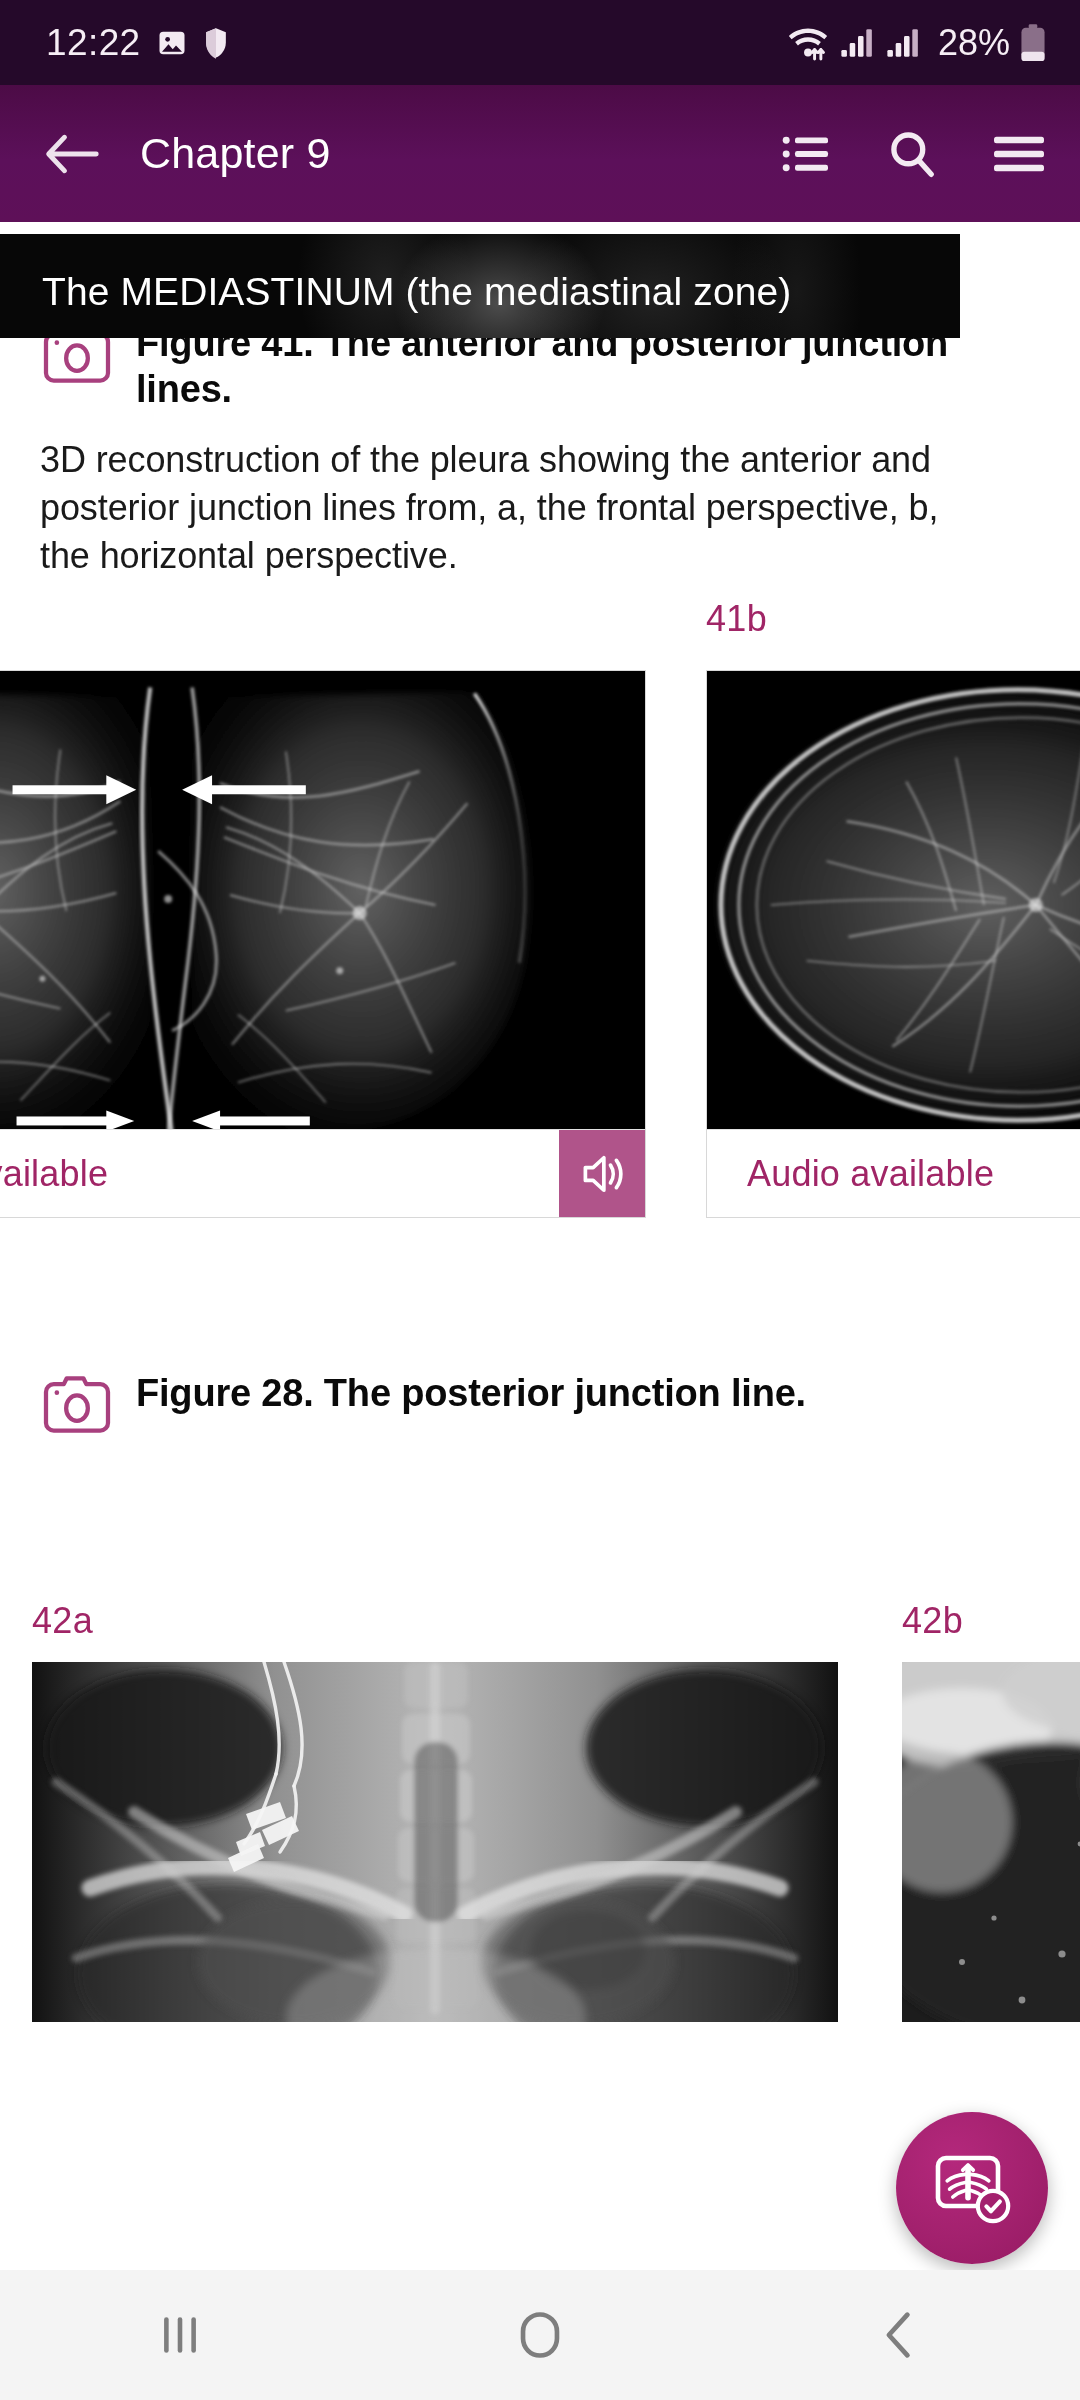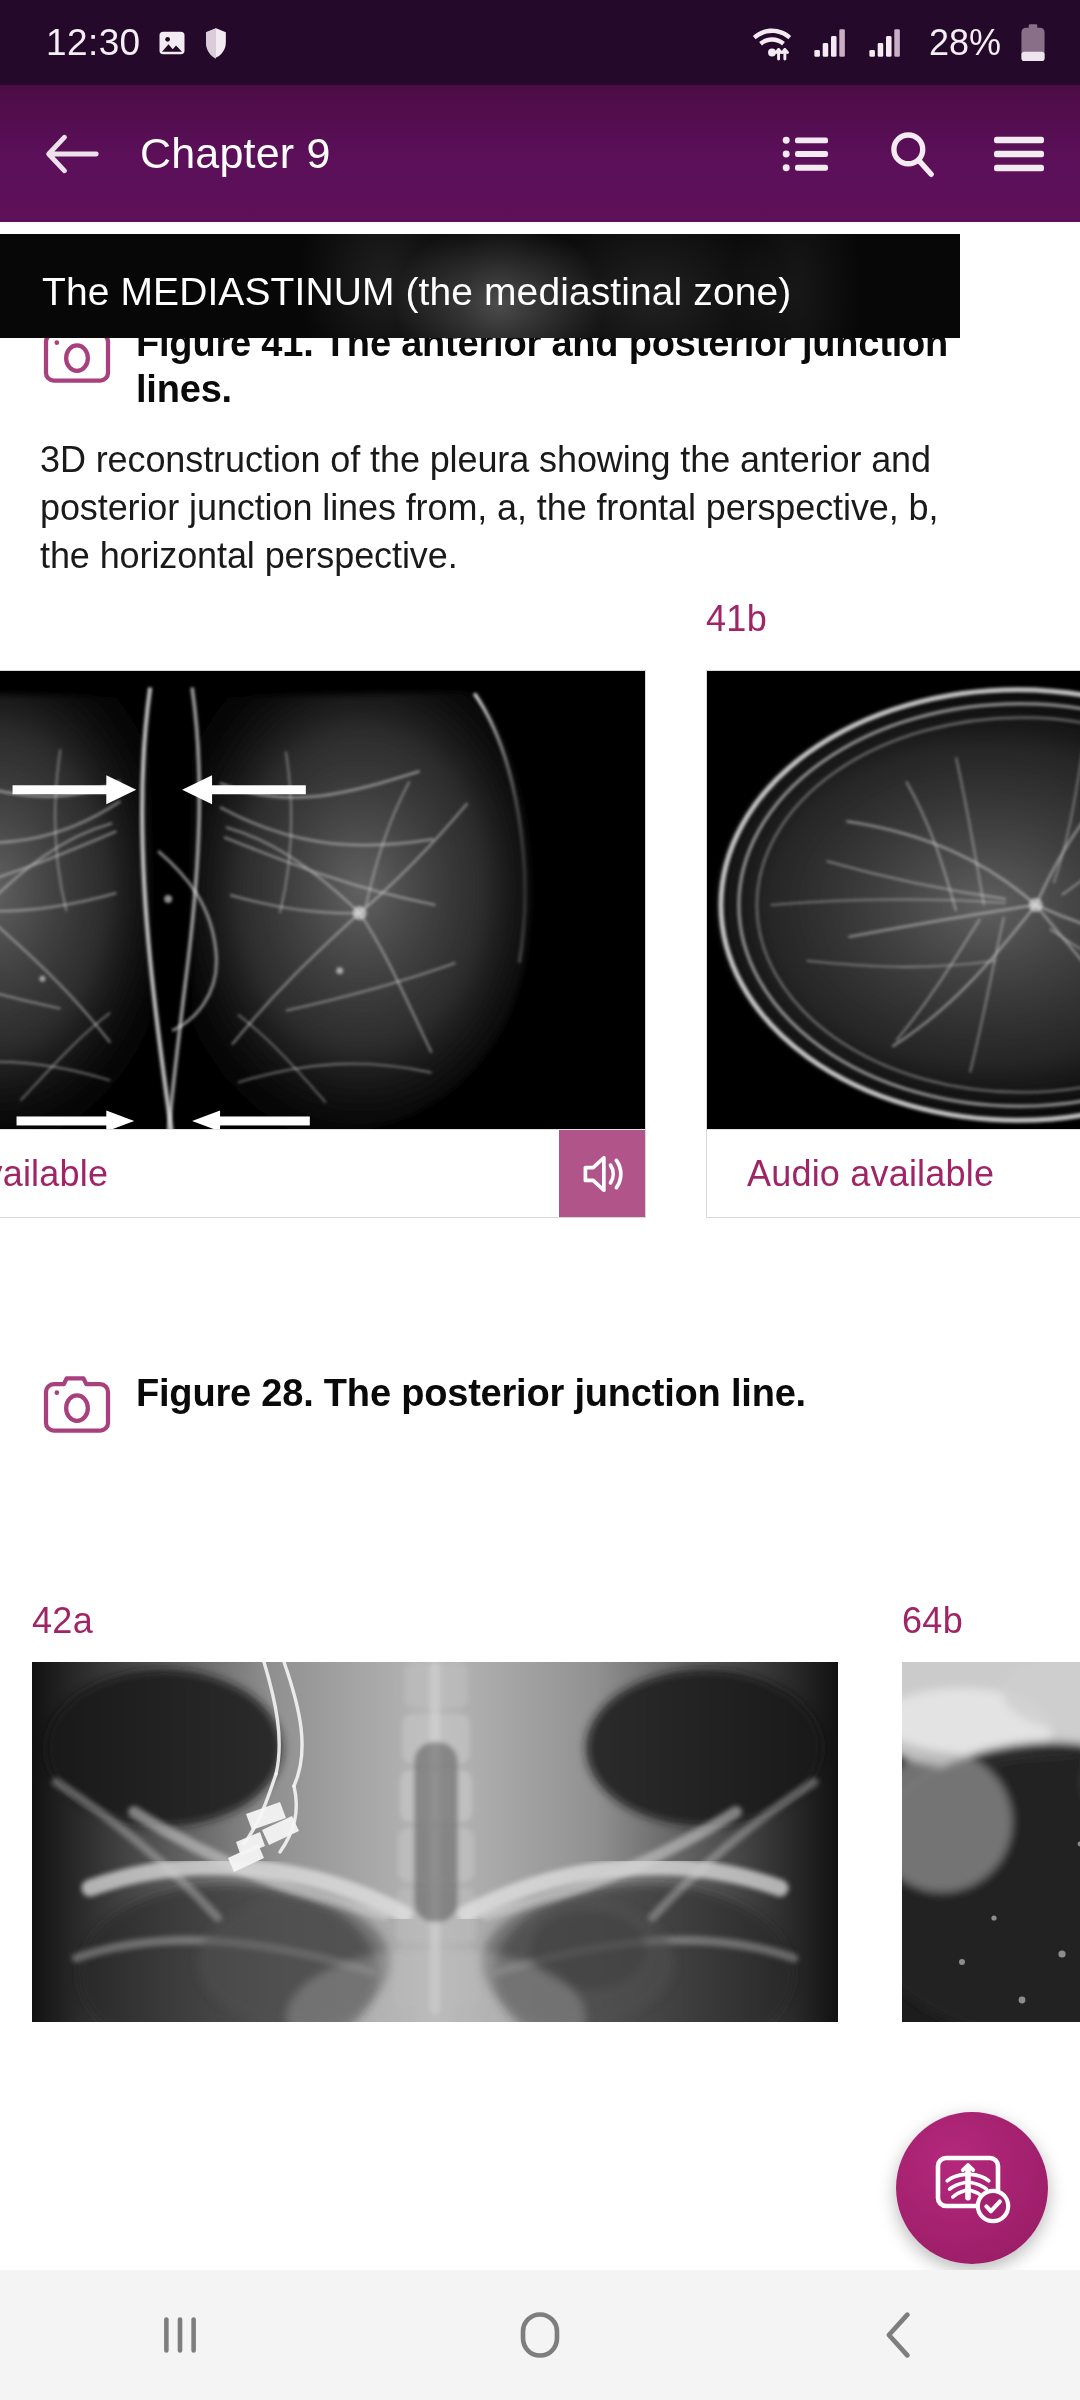--- a/index.html
+++ b/index.html
@@ -14,21 +14,21 @@
 
   
   .statusbar{
     position:absolute; top:0; left:0; width:1080px; height:85px;
     background:#25092A; color:#F3EAF2;
     display:flex; align-items:center; justify-content:space-between;
     padding:0 34px 0 46px;
   }
   .sb-left{ display:flex; align-items:center; gap:16px; }
   .sb-time{ font-size:37px; letter-spacing:.4px; color:#F6EEF5; font-weight:400; }
-  .sb-right{ display:flex; align-items:center; gap:19px; }
+  .sb-right{ display:flex; align-items:center; gap:10px; }
   .sb-batt-text{ font-size:36px; color:#F6EEF5; letter-spacing:0; margin-left:6px;}
   .ic{ display:inline-block; line-height:0; }
 
   
   .appbar{
     position:absolute; top:85px; left:0; width:1080px; height:137px;
     background:linear-gradient(180deg,#4C0B46 0%,#5C105A 55%,#5E1058 100%);
     display:flex; align-items:center; padding:0 36px 0 44px;
   }
   .appbar-title{
@@ -114,21 +114,21 @@
   }
   .navbtn{ width:200px; height:130px; display:flex; align-items:center; justify-content:center; }
 </style>
 </head>
 <body>
 
 <div id="screen">
 
   <div class="statusbar">
     <div class="sb-left">
-      <span class="sb-time">12:30</span>
+      <span class="sb-time">12:22</span>
       <span class="ic">
         <svg width="30" height="30" viewBox="0 0 24 24">
           <rect x="2" y="3" width="20" height="18" rx="3" fill="#F3EAF2"></rect>
           <circle cx="8.5" cy="9" r="1.9" fill="#25092A"></circle>
           <path d="M4 19l5.2-6 3.4 4 2.6-3L20 19z" fill="#25092A"></path>
         </svg>
       </span>
       <span class="ic">
         <svg width="26" height="32" viewBox="0 0 20 26">
           <path d="M10 1l8 3.2v8.3c0 6.2-4.1 10.5-8 12.3-3.9-1.8-8-6.1-8-12.3V4.2z" fill="#F3EAF2"></path>
@@ -416,21 +416,21 @@
             <ellipse cx="19" cy="16.6" rx="5.6" ry="6.6" stroke="#A8407E" stroke-width="2.2" fill="none"></ellipse>
             <circle cx="8.6" cy="8.6" r="1.2" fill="#A8407E"></circle>
           </svg>
         </span>
         <div class="fig-title">Figure 28. The posterior junction line.</div>
       </div>
     </div>
 
     <div class="carousel" style="position:absolute; top:1262px; left:0; height:680px;">
       <div class="sublabel" style="position:absolute; left:32px;  top:0;">42a</div>
-      <div class="sublabel" style="position:absolute; left:902px; top:0;">64b</div>
+      <div class="sublabel" style="position:absolute; left:902px; top:0;">42b</div>
 
       <div class="card" style="left:32px; top:62px; width:806px; height:360px; border:none;">
         <div class="card-img">
           <div class="xr">
             <svg width="100%" height="100%" viewBox="0 0 806 360" preserveAspectRatio="xMidYMid slice">
               <defs>
                 <linearGradient id="bodyC" x1="0" y1="0" x2="1" y2="0">
                   <stop offset="0%" stop-color="#121212"></stop>
                   <stop offset="12%" stop-color="#4A4A4A"></stop>
                   <stop offset="30%" stop-color="#9C9C9C"></stop>

